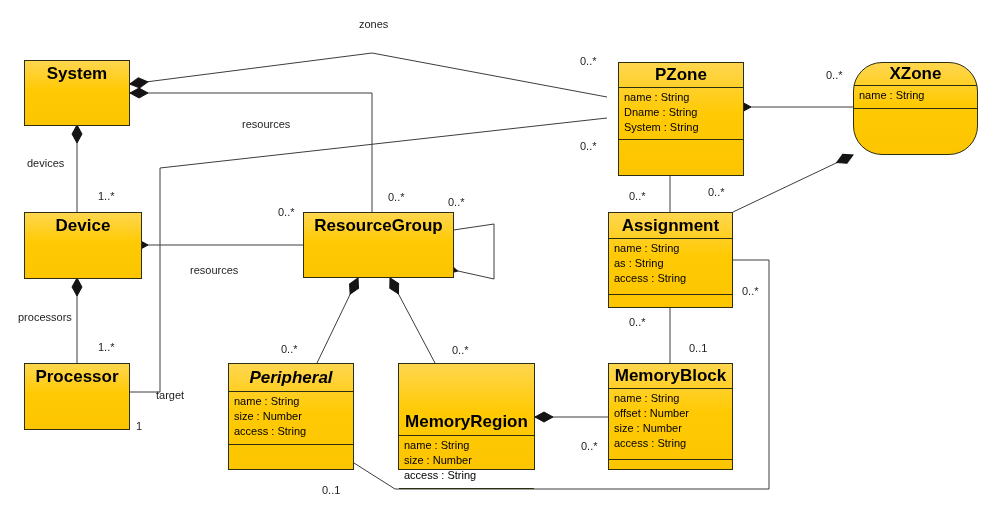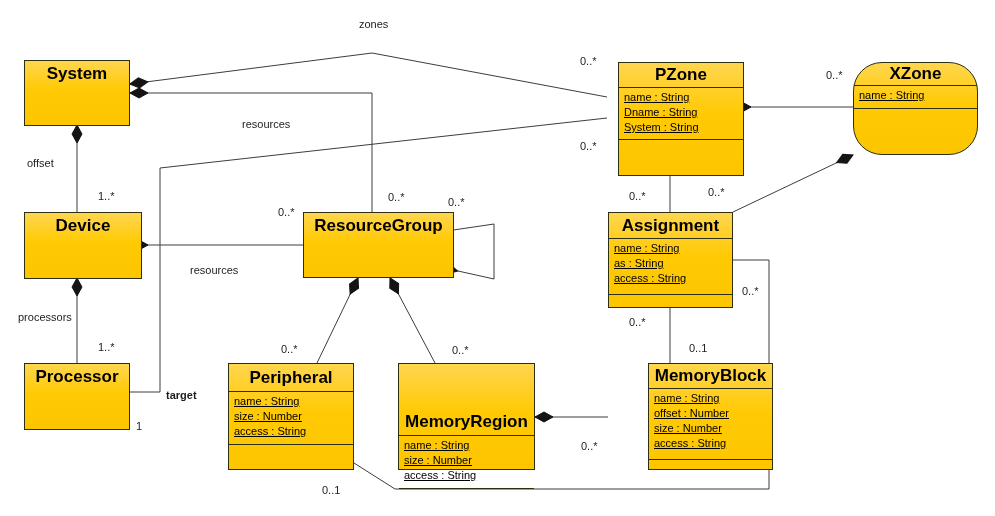--- a/index.html
+++ b/index.html
@@ -16,21 +16,21 @@
     border:1px solid #2e2e10;
     color:#000;
   }
   .uml-title{
     font-weight:bold;font-size:17px;text-align:center;
     overflow:hidden;white-space:nowrap;
   }
   .uml-title.with-sep{border-bottom:1px solid #2e2e10;}
   .uml-attrs{
     box-sizing:border-box;border-bottom:1px solid #2e2e10;
-    padding:2px 2px 0 5px;overflow:hidden;text-decoration:underline;
+    padding:2px 2px 0 5px;overflow:hidden;
   }
   .uml-attr{font-size:11px;line-height:15px;white-space:nowrap;}
   .edge-label{
     position:absolute;font-size:11px;line-height:13px;color:#1c1c1c;white-space:nowrap;
   }
 </style>
 </head>
 <body>
 
 <div id="canvas">
@@ -70,21 +70,21 @@
       <div class="uml-class" style="left: 24px; top: 212px; width: 118px; height: 67px;">
         <div class="uml-title" style="height: 26px; line-height: 26px;">Device</div>
       </div>
       <div class="uml-class" style="left: 24px; top: 363px; width: 106px; height: 67px;">
         <div class="uml-title" style="height: 26px; line-height: 26px;">Processor</div>
       </div>
       <div class="uml-class" style="left: 303px; top: 212px; width: 151px; height: 66px;">
         <div class="uml-title" style="height: 26px; line-height: 26px;">ResourceGroup</div>
       </div>
       <div class="uml-class" style="left: 228px; top: 363px; width: 126px; height: 107px;">
-        <div class="uml-title with-sep" style="height: 27px; line-height: 27px;">Peripheral</div>
+        <div class="uml-title with-sep" style="height: 27px; line-height: 27px; font-style: italic;">Peripheral</div>
         <div class="uml-attrs" style="height: 53px;">
           <div class="uml-attr">name : String</div>
           <div class="uml-attr">size : Number</div>
           <div class="uml-attr">access : String</div>
         </div>
       </div>
       <div class="uml-class" style="left: 398px; top: 363px; width: 137px; height: 107px;">
         <div class="uml-title with-sep" style="height: 27px; line-height: 27px; margin-top: 44px;">MemoryRegion</div>
         <div class="uml-attrs" style="height: 53px;">
           <div class="uml-attr">name : String</div>
@@ -107,45 +107,45 @@
         </div>
       </div>
       <div class="uml-class" style="left: 608px; top: 212px; width: 125px; height: 96px;">
         <div class="uml-title with-sep" style="height: 25px; line-height: 25px; text-align: center;">Assignment</div>
         <div class="uml-attrs" style="height: 56px;">
           <div class="uml-attr">name : String</div>
           <div class="uml-attr">as : String</div>
           <div class="uml-attr">access : String</div>
         </div>
       </div>
-      <div class="uml-class" style="left: 608px; top: 363px; width: 125px; height: 107px; margin-left: 40px;">
+      <div class="uml-class" style="left: 608px; top: 363px; width: 125px; height: 107px;">
         <div class="uml-title with-sep" style="height: 24px; line-height: 24px;">MemoryBlock</div>
         <div class="uml-attrs" style="height: 71px;">
           <div class="uml-attr">name : String</div>
           <div class="uml-attr">offset : Number</div>
           <div class="uml-attr">size : Number</div>
           <div class="uml-attr">access : String</div>
         </div>
       </div>
     </div>
   <div id="label-layer">
       <div class="edge-label" style="left: 359px; top: 18px;">zones</div>
       <div class="edge-label" style="left: 580px; top: 55px;">0..*</div>
       <div class="edge-label" style="left: 580px; top: 140px;">0..*</div>
       <div class="edge-label" style="left: 826px; top: 69px;">0..*</div>
-      <div class="edge-label" style="left: 27px; top: 157px;">offset</div>
+      <div class="edge-label" style="left: 27px; top: 157px;">devices</div>
       <div class="edge-label" style="left: 98px; top: 190px;">1..*</div>
       <div class="edge-label" style="left: 242px; top: 118px;">resources</div>
       <div class="edge-label" style="left: 388px; top: 191px;">0..*</div>
       <div class="edge-label" style="left: 448px; top: 196px;">0..*</div>
       <div class="edge-label" style="left: 278px; top: 206px;">0..*</div>
       <div class="edge-label" style="left: 190px; top: 264px;">resources</div>
       <div class="edge-label" style="left: 18px; top: 311px;">processors</div>
       <div class="edge-label" style="left: 98px; top: 341px;">1..*</div>
-      <div class="edge-label" style="left: 166px; top: 389px; font-weight: bold;">target</div>
+      <div class="edge-label" style="left: 156px; top: 389px;">target</div>
       <div class="edge-label" style="left: 136px; top: 420px;">1</div>
       <div class="edge-label" style="left: 629px; top: 190px;">0..*</div>
       <div class="edge-label" style="left: 708px; top: 186px;">0..*</div>
       <div class="edge-label" style="left: 742px; top: 285px;">0..*</div>
       <div class="edge-label" style="left: 629px; top: 316px;">0..*</div>
       <div class="edge-label" style="left: 689px; top: 342px;">0..1</div>
       <div class="edge-label" style="left: 581px; top: 440px;">0..*</div>
       <div class="edge-label" style="left: 281px; top: 343px;">0..*</div>
       <div class="edge-label" style="left: 452px; top: 344px;">0..*</div>
       <div class="edge-label" style="left: 322px; top: 484px;">0..1</div>

